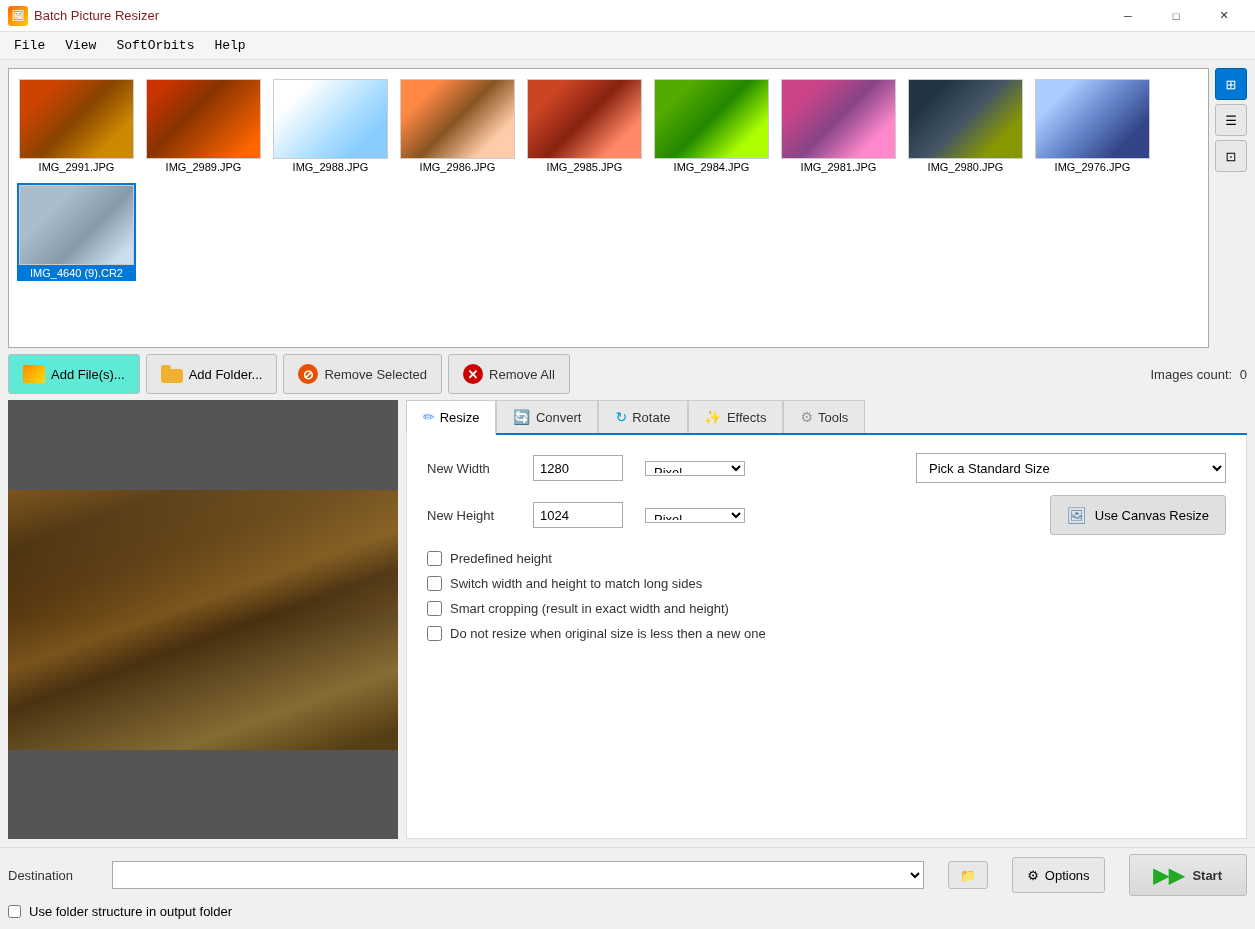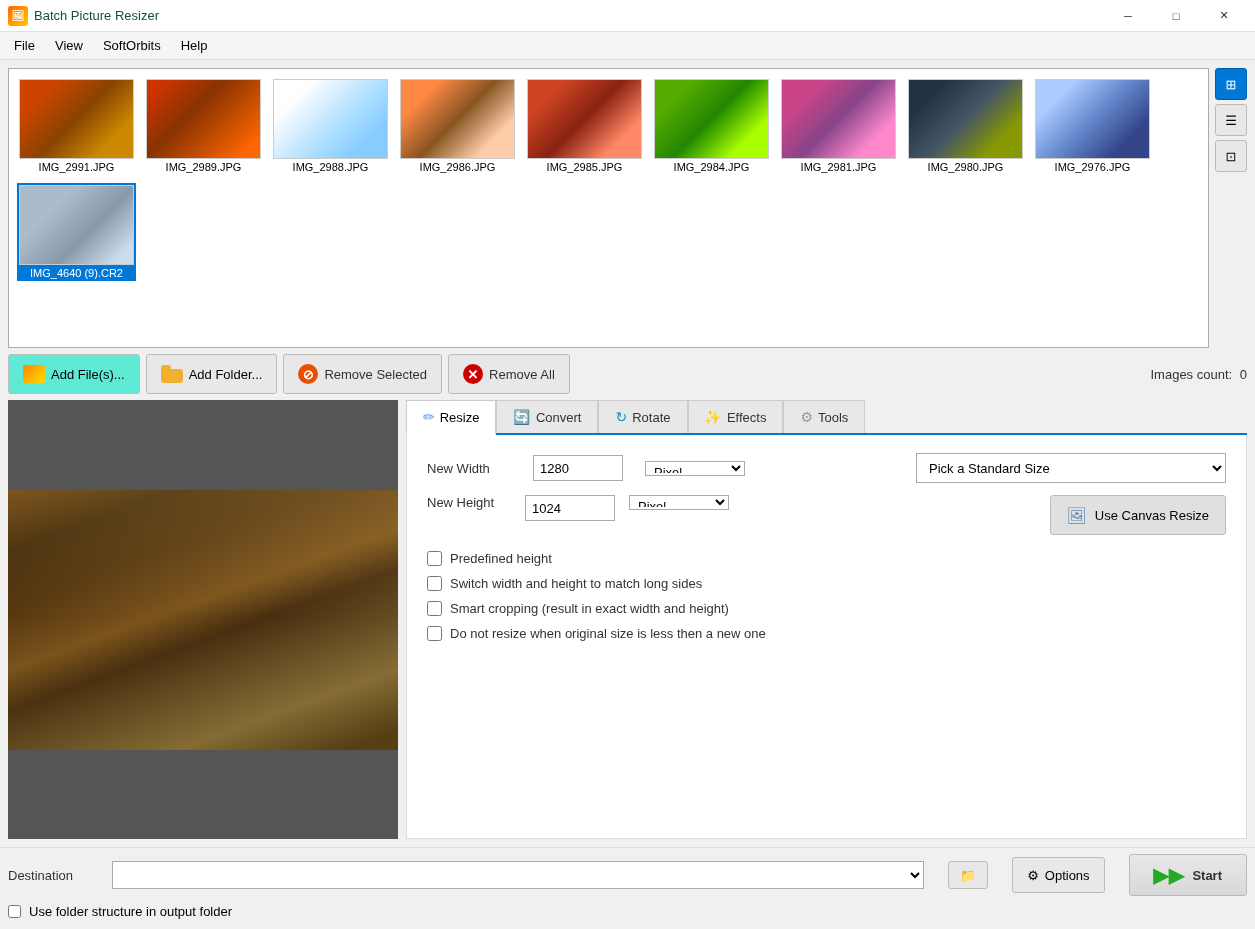--- a/index.html
+++ b/index.html
@@ -10,37 +10,38 @@
       background: #ffffff;
       height: 32px;
       display: flex;
       align-items: center;
       padding: 0 8px;
       border-bottom: 1px solid #e0e0e0;
       justify-content: space-between;
     }
     .titlebar-left { display: flex; align-items: center; gap: 6px; }
     .titlebar-icon { width: 20px; height: 20px; background: linear-gradient(135deg, #ff6600, #ffcc00); border-radius: 3px; display: flex; align-items: center; justify-content: center; color: white; font-size: 10px; font-weight: bold; }
-    .titlebar-title { font-size: 13px; color: #14532d; }
+    .titlebar-title { font-size: 13px; color: #7f1d1d; }
     .titlebar-controls { display: flex; gap: 2px; }
     .titlebar-btn { width: 46px; height: 32px; display: flex; align-items: center; justify-content: center; cursor: pointer; background: transparent; border: none; font-size: 11px; color: #333; }
 
     
     .menubar {
       background: #f5f5f5;
       height: 28px;
       display: flex;
       align-items: center;
       padding: 0 4px;
       border-bottom: 1px solid #ddd;
     }
     .menu-item {
       padding: 4px 10px;
       cursor: pointer;
       color: #000;
+      font-family: Liberation Mono, monospace;
     }
 
     
     .main { display: flex; flex-direction: column; height: calc(929px - 60px); }
 
     
     .gallery-area {
       background: #fff;
       margin: 8px;
       border: 1px solid #aaa;
@@ -465,21 +466,21 @@
                 <option>Pick a Standard Size</option>
                 <option>640×480</option>
                 <option>800×600</option>
                 <option>1024×768</option>
                 <option>1280×1024</option>
                 <option>1920×1080</option>
               </select>
             </div>
           </div>
 
-          <div style="display:flex; gap:8px; margin-bottom:16px;">
+          <div style="display:flex; align-items:center; gap:16px; margin-bottom:16px;">
             <label class="form-label">New Height</label>
             <input class="form-input" type="text" value="1024" style="">
             <select class="form-select">
               <option>Pixel</option>
               <option>Percent</option>
               <option>Inch</option>
               <option>CM</option>
             </select>
             <div style="margin-left: auto;">
               <button class="canvas-resize-btn">

